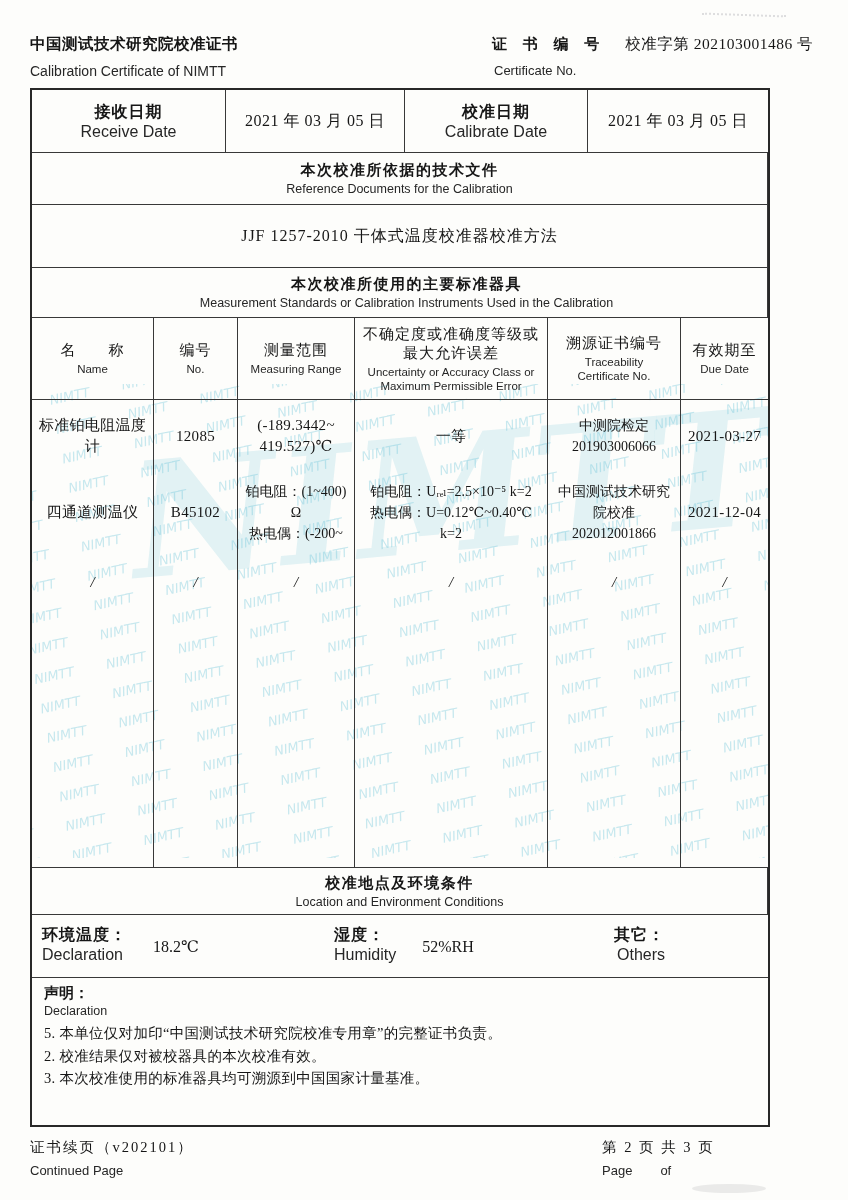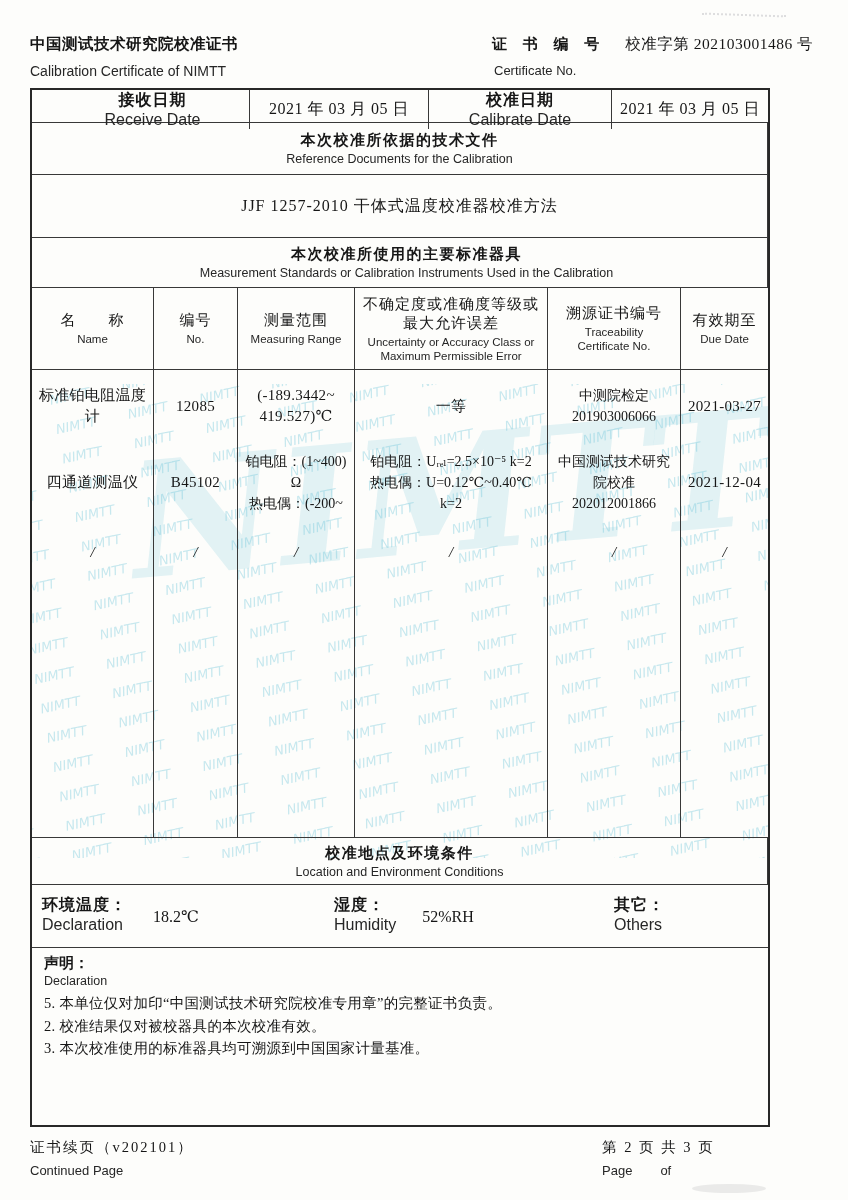--- a/index.html
+++ b/index.html
@@ -99,21 +99,21 @@
     <div class="dh-title-cn">中国测试技术研究院校准证书</div>
     <div class="dh-title-en en">Calibration Certificate of NIMTT</div>
     <div class="dh-right">
       <span class="dh-cert-cn">证 书 编 号</span><span class="dh-cert-val">校准字第 202103001486 号</span>
       <div class="dh-cert-en en">Certificate No.</div>
     </div>
   </div>
 
   <div class="box">
 
-    <div class="row gridA" style="height:33px;padding-left:24px;">
+    <div class="row gridA" style="height:63px;">
       <div class="cell">
         <div class="lbl-cn">接收日期</div>
         <div class="lbl-en en">Receive Date</div>
       </div>
       <div class="cell">
         <div class="val">2021 年 03 月 05 日</div>
       </div>
       <div class="cell">
         <div class="lbl-cn">校准日期</div>
         <div class="lbl-en en">Calibrate Date</div>
@@ -222,21 +222,21 @@
         </div>
         <div class="env-val">18.2℃</div>
       </div>
       <div class="envgroup" style="left:302px;top:10px;">
         <div>
           <div class="lbl-cn">湿度：</div>
           <div class="lbl-en en">Humidity</div>
         </div>
         <div class="env-val">52%RH</div>
       </div>
-      <div class="envgroup" style="left:582px;top:10px;">
+      <div class="envgroup" style="left:582px;top:10px;text-align:right;">
         <div>
           <div class="lbl-cn">其它：</div>
           <div class="lbl-en en">Others</div>
         </div>
       </div>
     </div>
 
     <div class="row decl">
       <div class="decl-title">声明：</div>
       <div class="decl-en en">Declaration</div>

